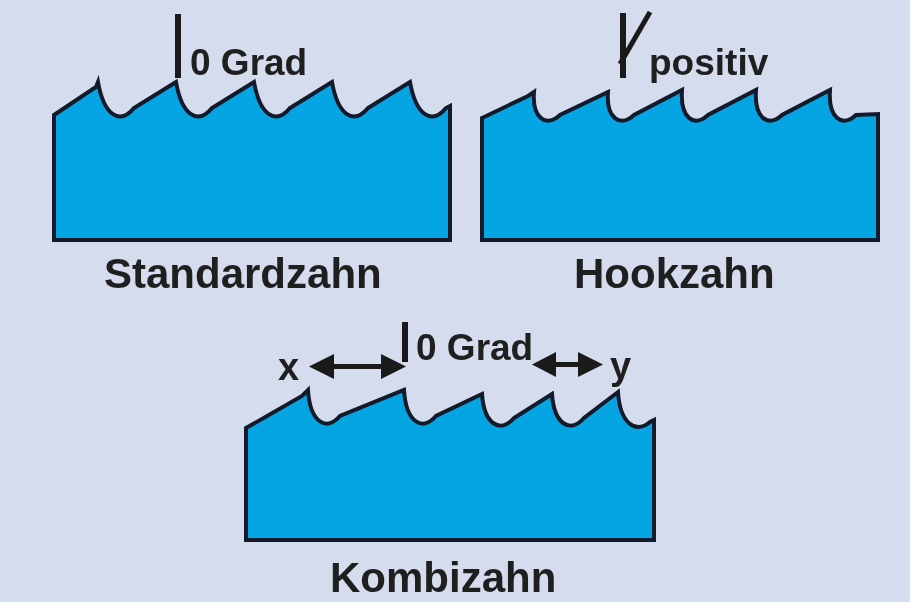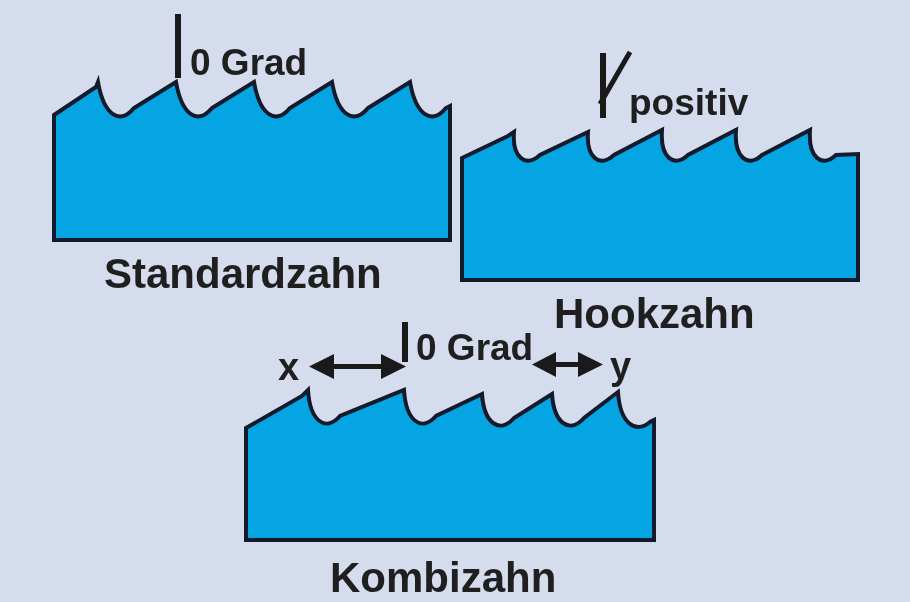--- a/index.html
+++ b/index.html
@@ -17,21 +17,21 @@
   }
   #diagram-root {
     position: relative;
     width: 910px;
     height: 602px;
   }
   .figure {
     position: absolute;
   }
   #figure-standardzahn { left: 0;   top: 0;   width: 470px; height: 310px; }
-  #figure-hookzahn     { left: 440px; top: 0; width: 450px; height: 310px; margin-top: 40px; }
+  #figure-hookzahn     { left: 460px; top: 0; width: 450px; height: 310px; }
   #figure-kombizahn    { left: 210px; top: 300px; width: 490px; height: 302px; }
 
   .fig-svg {
     display: block;
     overflow: visible;
   }
   .blade-body {
     fill: #05a5e4;
     stroke: #131a2b;
     stroke-width: 4;

